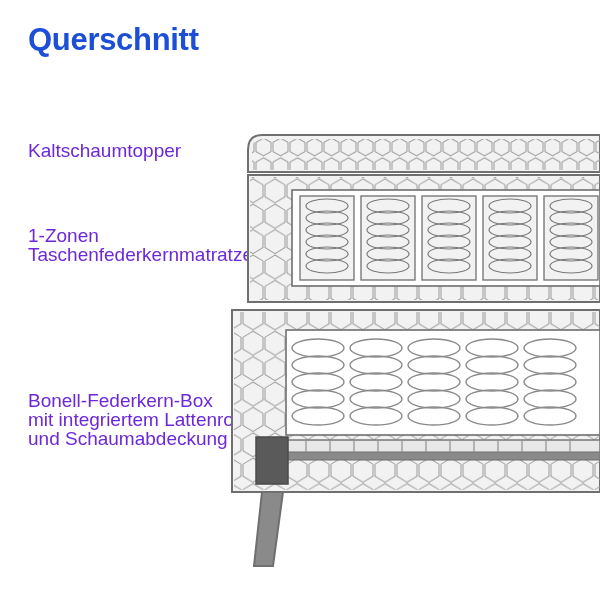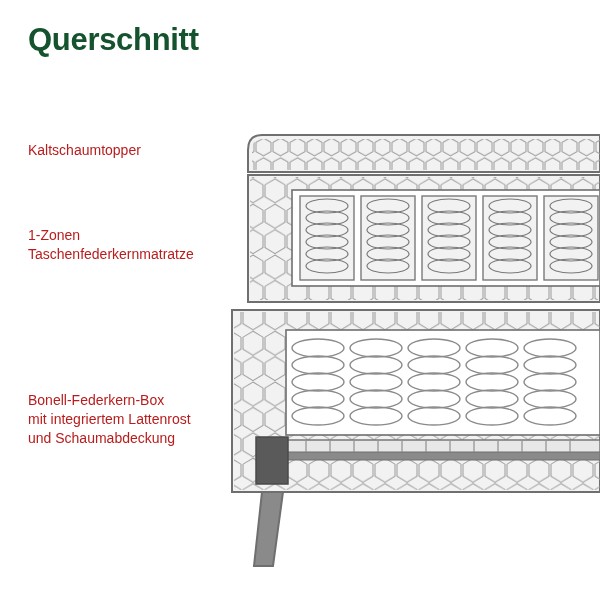--- a/index.html
+++ b/index.html
@@ -19,28 +19,28 @@
     left: 0; top: 0;
     width: 600px;
     height: 600px;
   }
   #title {
     position: absolute;
     left: 28px;
     top: 22px;
     font-size: 31px;
     font-weight: bold;
-    color: #14532d;
+    color: #1d4ed8;
     letter-spacing: -0.3px;
     white-space: nowrap;
   }
   .label {
     position: absolute;
-    color: #b91c1c;
-    font-size: 14px;
+    color: #6d28d9;
+    font-size: 19px;
     line-height: 19px;
     font-weight: normal;
     white-space: pre-line;
   }
   #label-topper { left: 28px; top: 141px; }
   #label-matratze { left: 28px; top: 226px; }
   #label-box { left: 28px; top: 391px; }
 
   #diagram {
     position: absolute;

